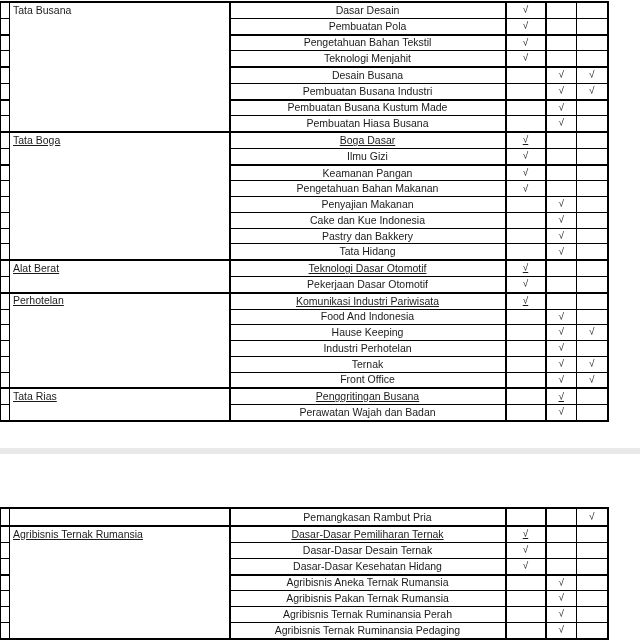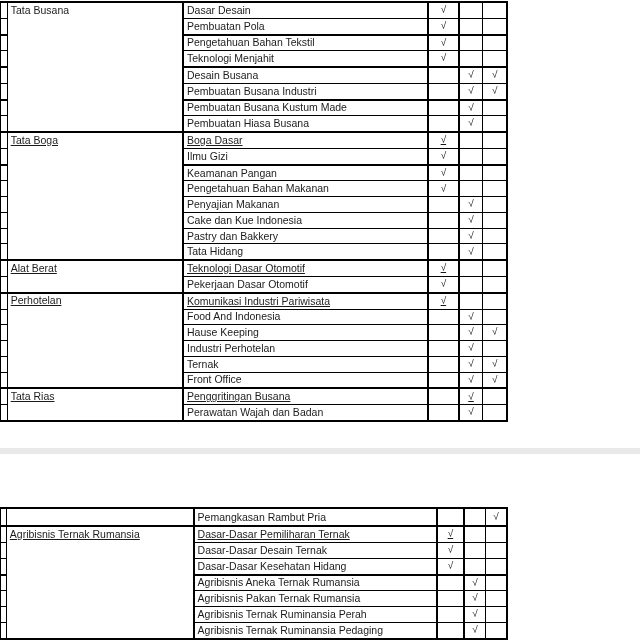--- a/index.html
+++ b/index.html
@@ -1,21 +1,21 @@
 <!DOCTYPE html>
 <html><head>
 <meta charset="utf-8">
 <style>
   html, body { margin: 0; padding: 0; }
   body {
     width: 640px; height: 640px; overflow: hidden;
     background: #ffffff;
     font-family: "Liberation Sans", sans-serif;
   }
-  .canvas { position: relative; width: 508px; height: 640px; background: #ffffff; }
+  .canvas { position: relative; width: 640px; height: 640px; background: #ffffff; }
 
   table.doc-table {
     position: absolute; left: 0;
     border-collapse: collapse; table-layout: fixed;
     background: #ffffff;
     border: 2px solid #000;
     border-left: 1px solid #000;
   }
   .part1 { top: 1px; }
   .part2 { top: 507px; }
@@ -25,21 +25,21 @@
     height: 14.77px;
     padding: 0 3px;
     font-size: 10.5px;
     line-height: 1.05;
     color: #1b1b1b;
     white-space: nowrap; overflow: hidden;
     vertical-align: middle;
   }
   td.stub { padding: 0; }
   td.category { vertical-align: top; padding-top: 1.5px; }
-  td.subject { border-left-width: 2px; }
+  td.subject { border-left-width: 2px; text-align: center; }
   td.check { text-align: center; padding: 0; font-size: 10px; }
   td.c1 { border-left-width: 2px; }
   td.c2 { border-left-width: 2px; }
   td.c3 { border-left-width: 1px; }
 
   tr.section-start td { border-top-width: 2px; text-decoration: underline; }
   tr.heavy-after td { border-bottom-width: 2px; margin-left: 30px; }
 
   .page-gap {
     position: absolute; left: 0; top: 448px;

